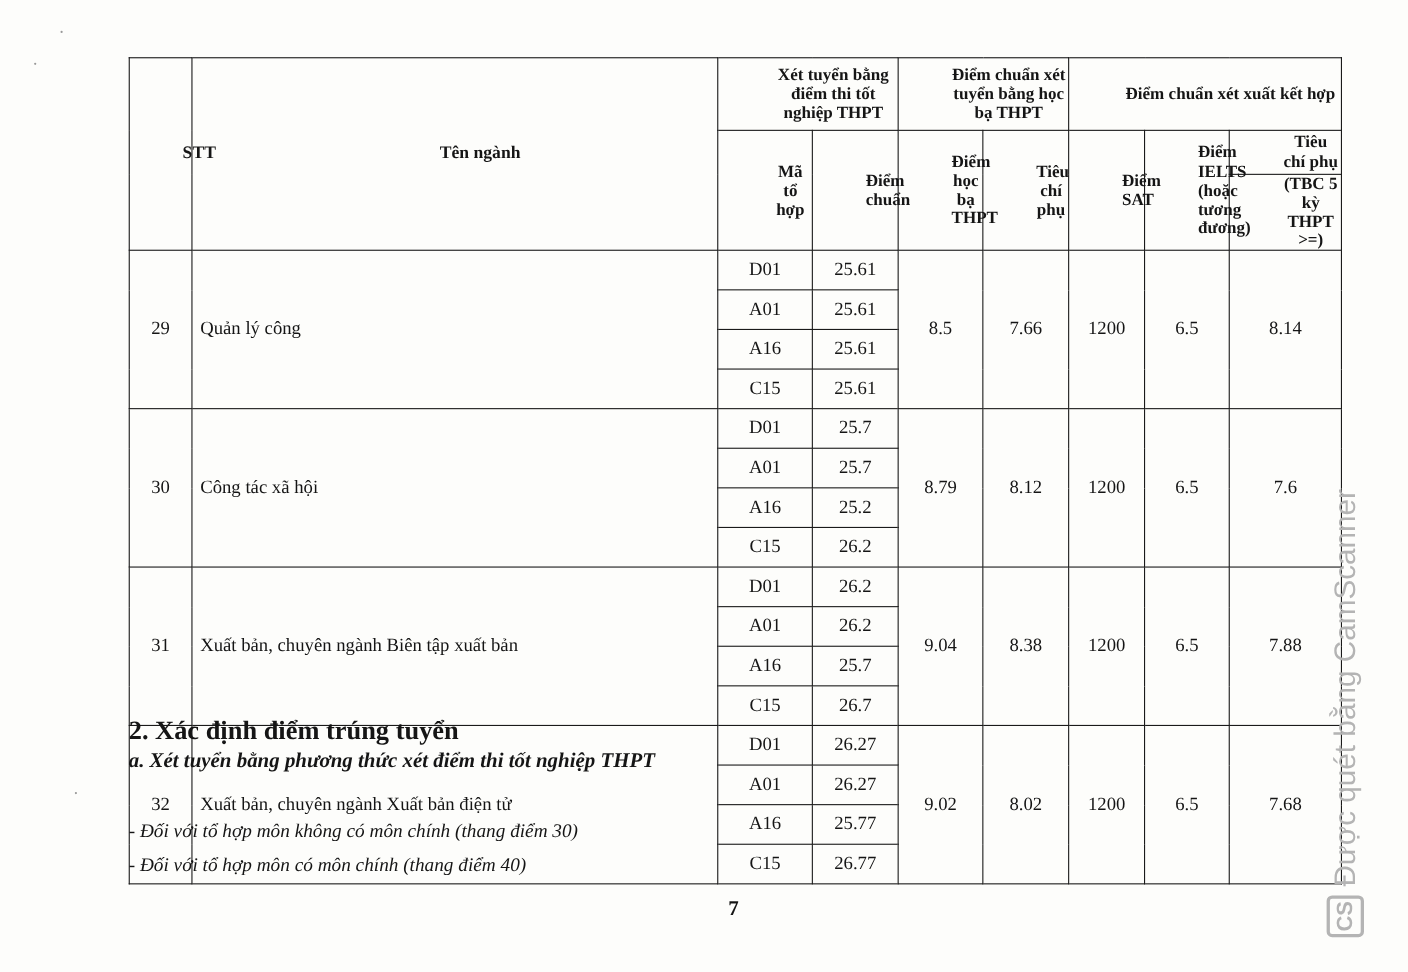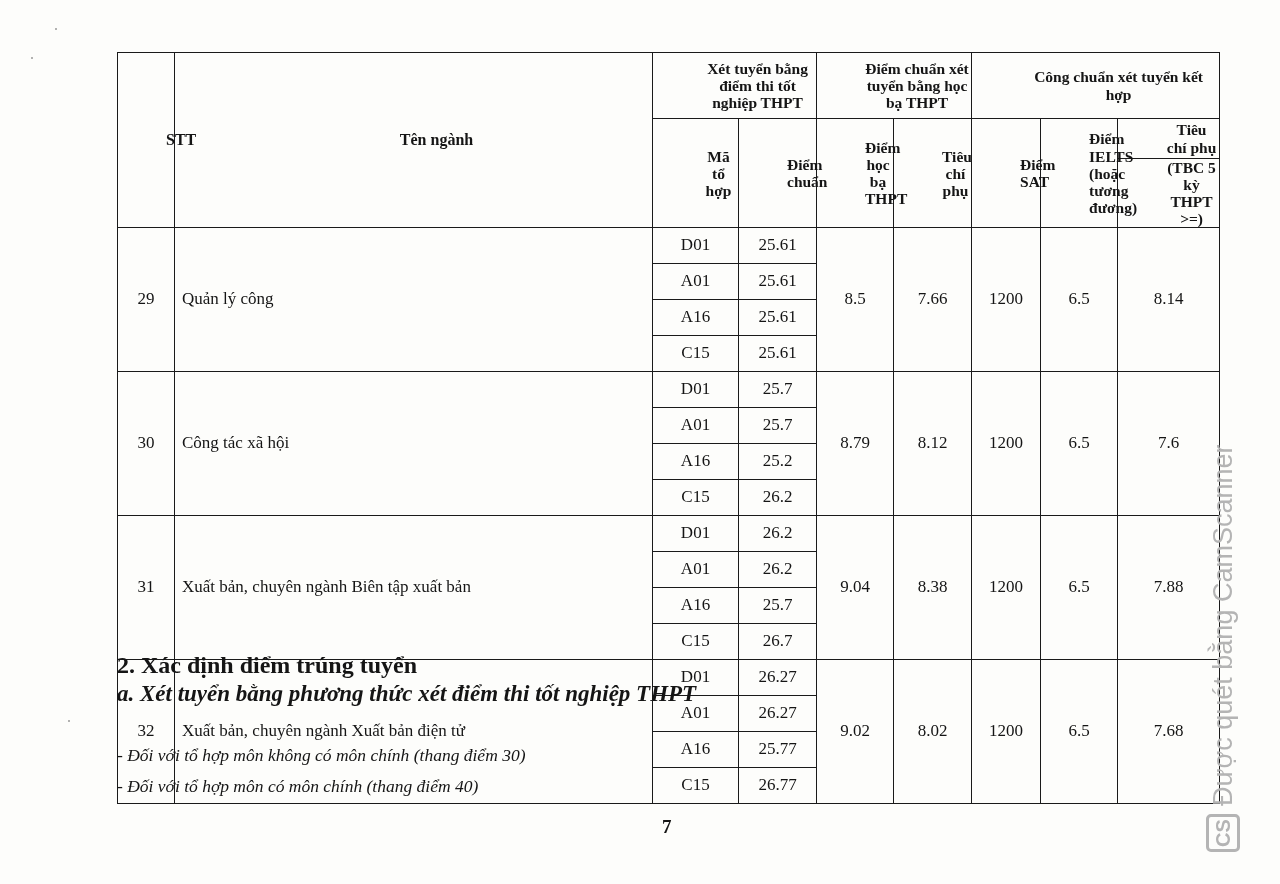--- a/index.html
+++ b/index.html
@@ -36,21 +36,21 @@
   tr.hdr2 th.sub-top { height: 40px; }
   tr.hdr3 th { height: 64px; }
   tr.r td { height: 36px; padding: 0 2px; }
 
   .section {
     position: absolute;
     left: 117px;
     font-size: 17.5px;
   }
   .h2 { top: 652px; font-weight: bold; font-size: 24px; }
-  .h3 { top: 681px; font-weight: bold; font-style: italic; font-size: 23px; }
+  .h3 { top: 681px; font-weight: bold; font-style: italic; font-size: 19px; }
   .b1 { top: 712px; font-style: italic; margin-top: 33px; }
   .formula { top: 744px; }
   .formula .lbl { font-weight: bold; font-style: italic; }
   .b2 { top: 776px; font-style: italic; }
   .pagenum { position: absolute; left: 662px; top: 816px; font-size: 19px; font-weight: bold; }
 
   .watermark {
     position: absolute;
     left: 1206px;
     top: 852px;
@@ -96,21 +96,21 @@
       <col style="width:69px">
       <col style="width:77px">
       <col style="width:102px">
     </colgroup>
     <thead>
       <tr class="hdr1">
         <th rowspan="3" class="big">STT</th>
         <th rowspan="3" class="big">Tên ngành</th>
         <th colspan="2">Xét tuyển bằng điểm thi tốt nghiệp THPT</th>
         <th colspan="2">Điểm chuẩn xét tuyển bằng học bạ THPT</th>
-        <th colspan="3">Công chuẩn xét tuyển kết hợp</th>
+        <th colspan="3">Điểm chuẩn xét xuất kết hợp</th>
       </tr>
       <tr class="hdr2">
         <th rowspan="2">Mã tổ hợp</th>
         <th rowspan="2">Điểm chuẩn</th>
         <th rowspan="2">Điểm học bạ THPT</th>
         <th rowspan="2">Tiêu chí phụ</th>
         <th rowspan="2">Điểm SAT</th>
         <th rowspan="2">Điểm IELTS (hoặc tương đương)</th>
         <th class="sub-top">Tiêu chí phụ</th>
       </tr>

